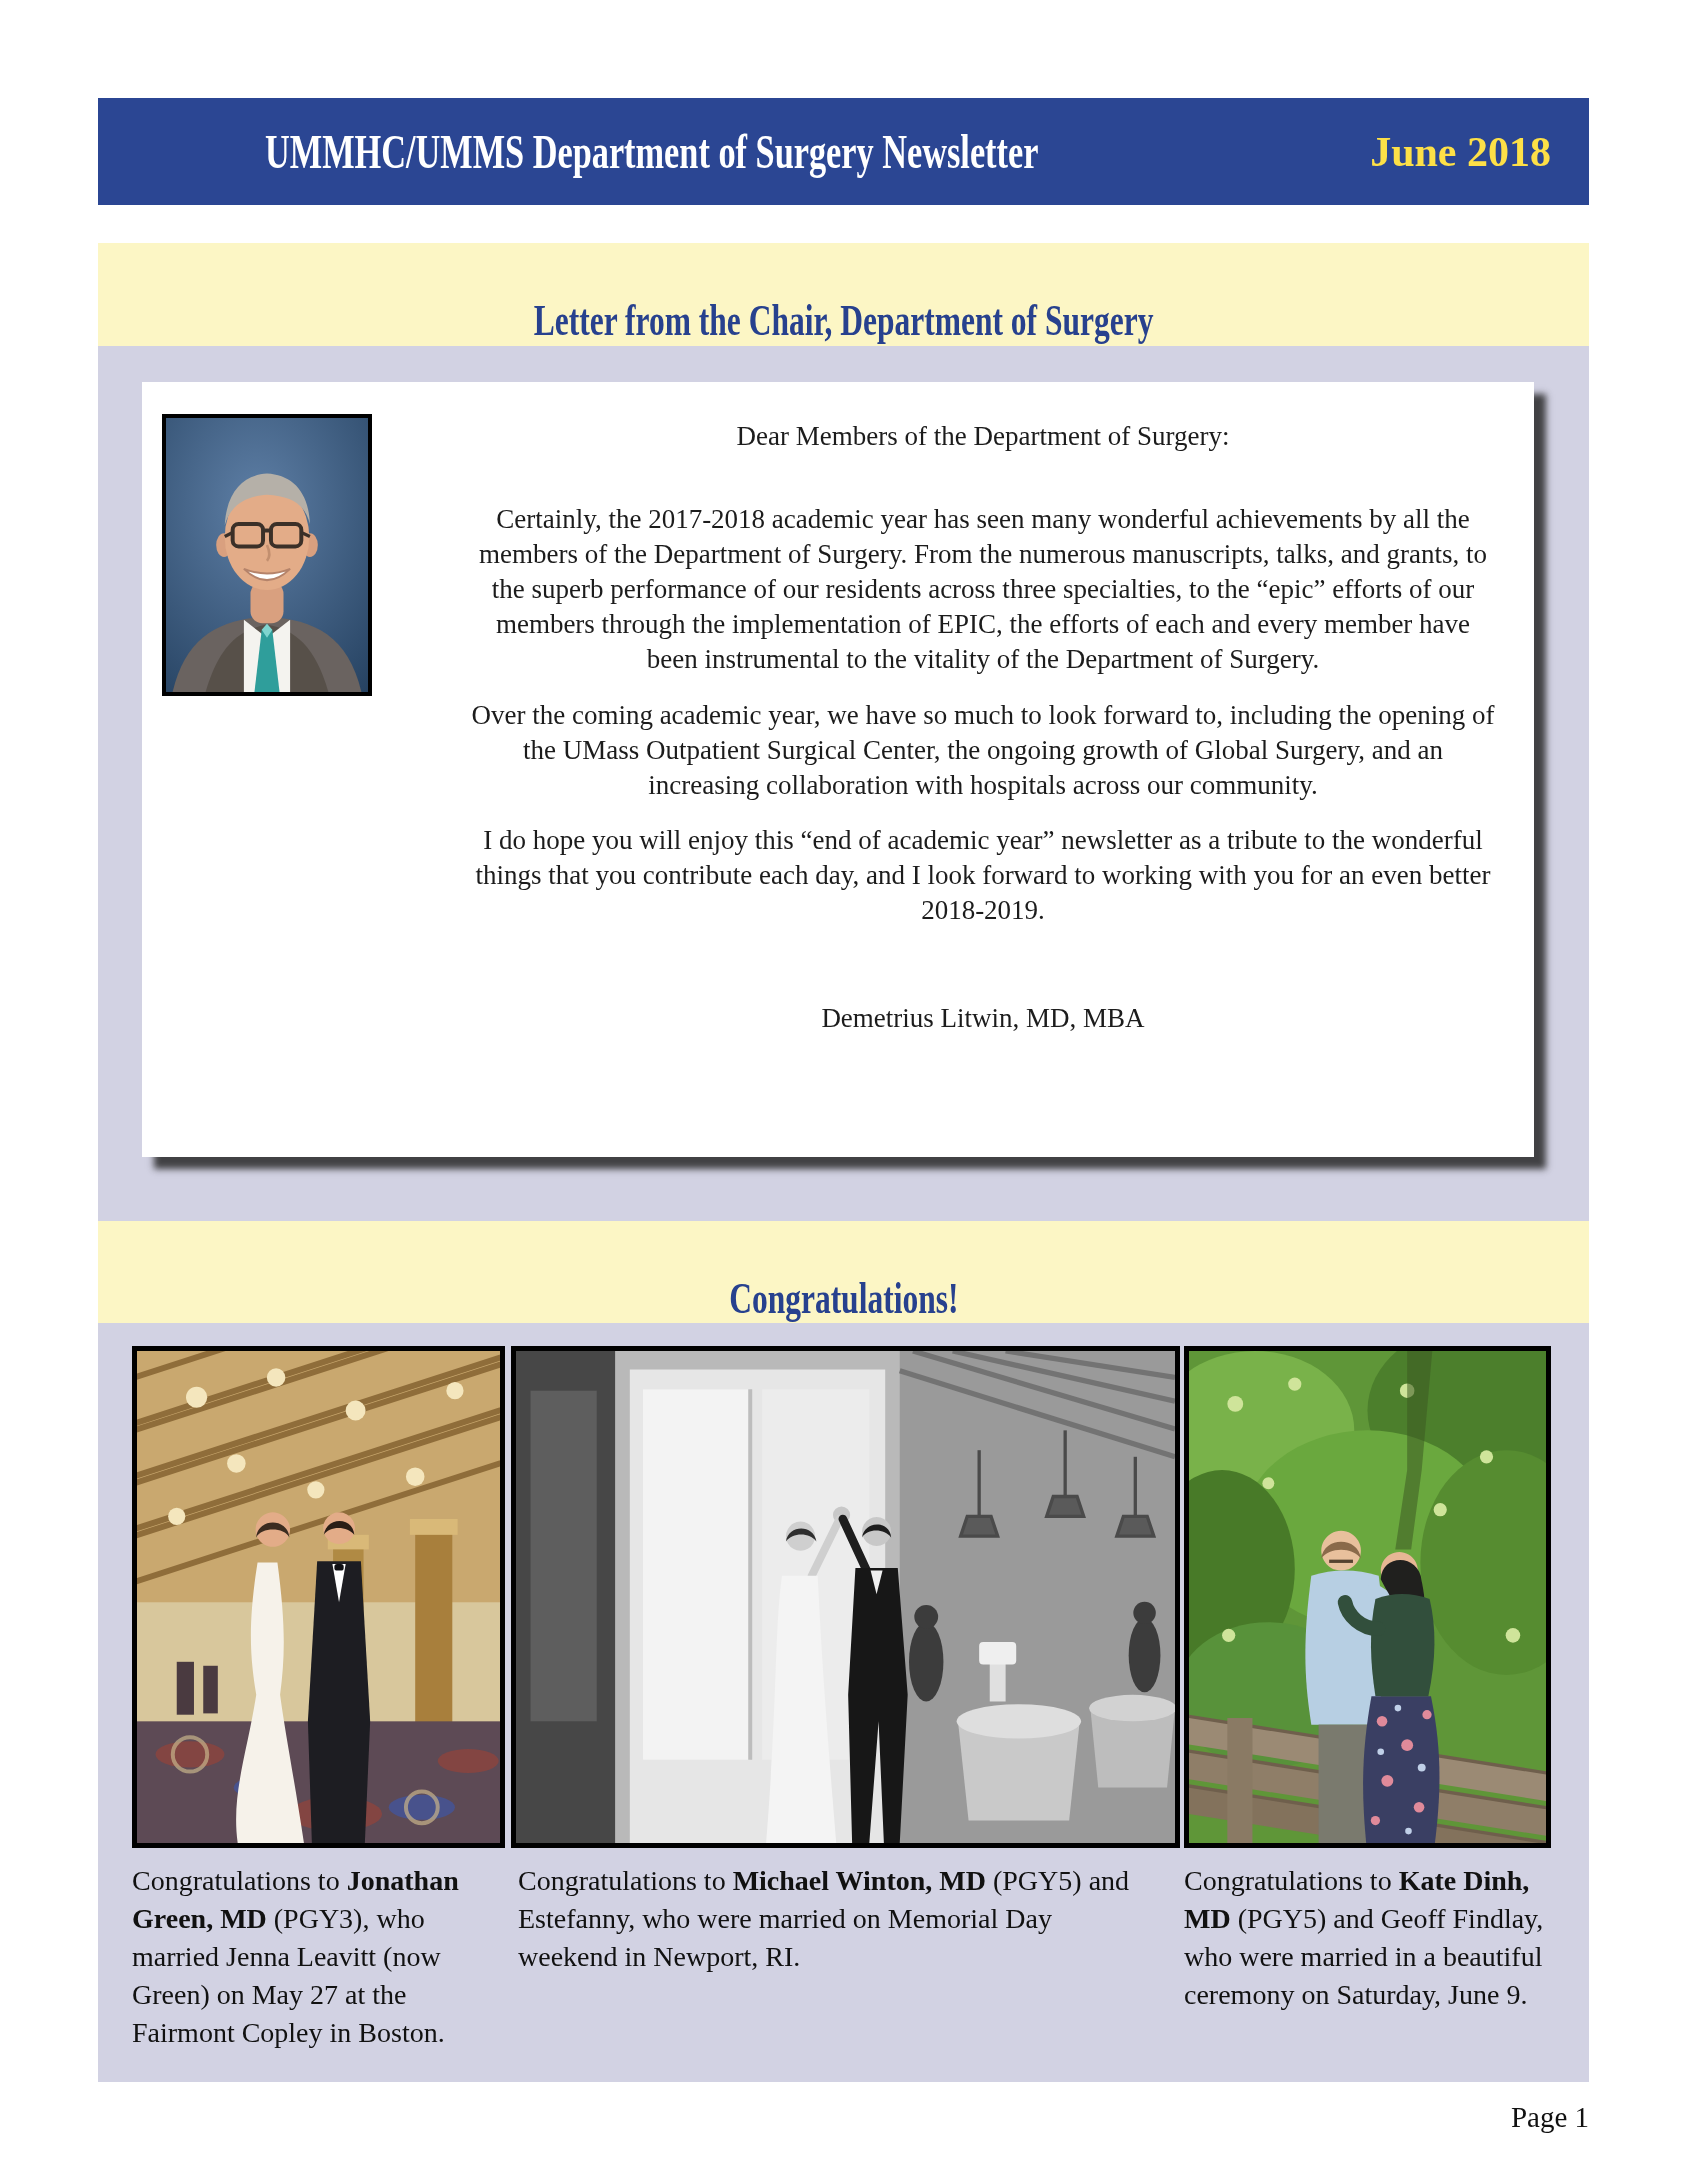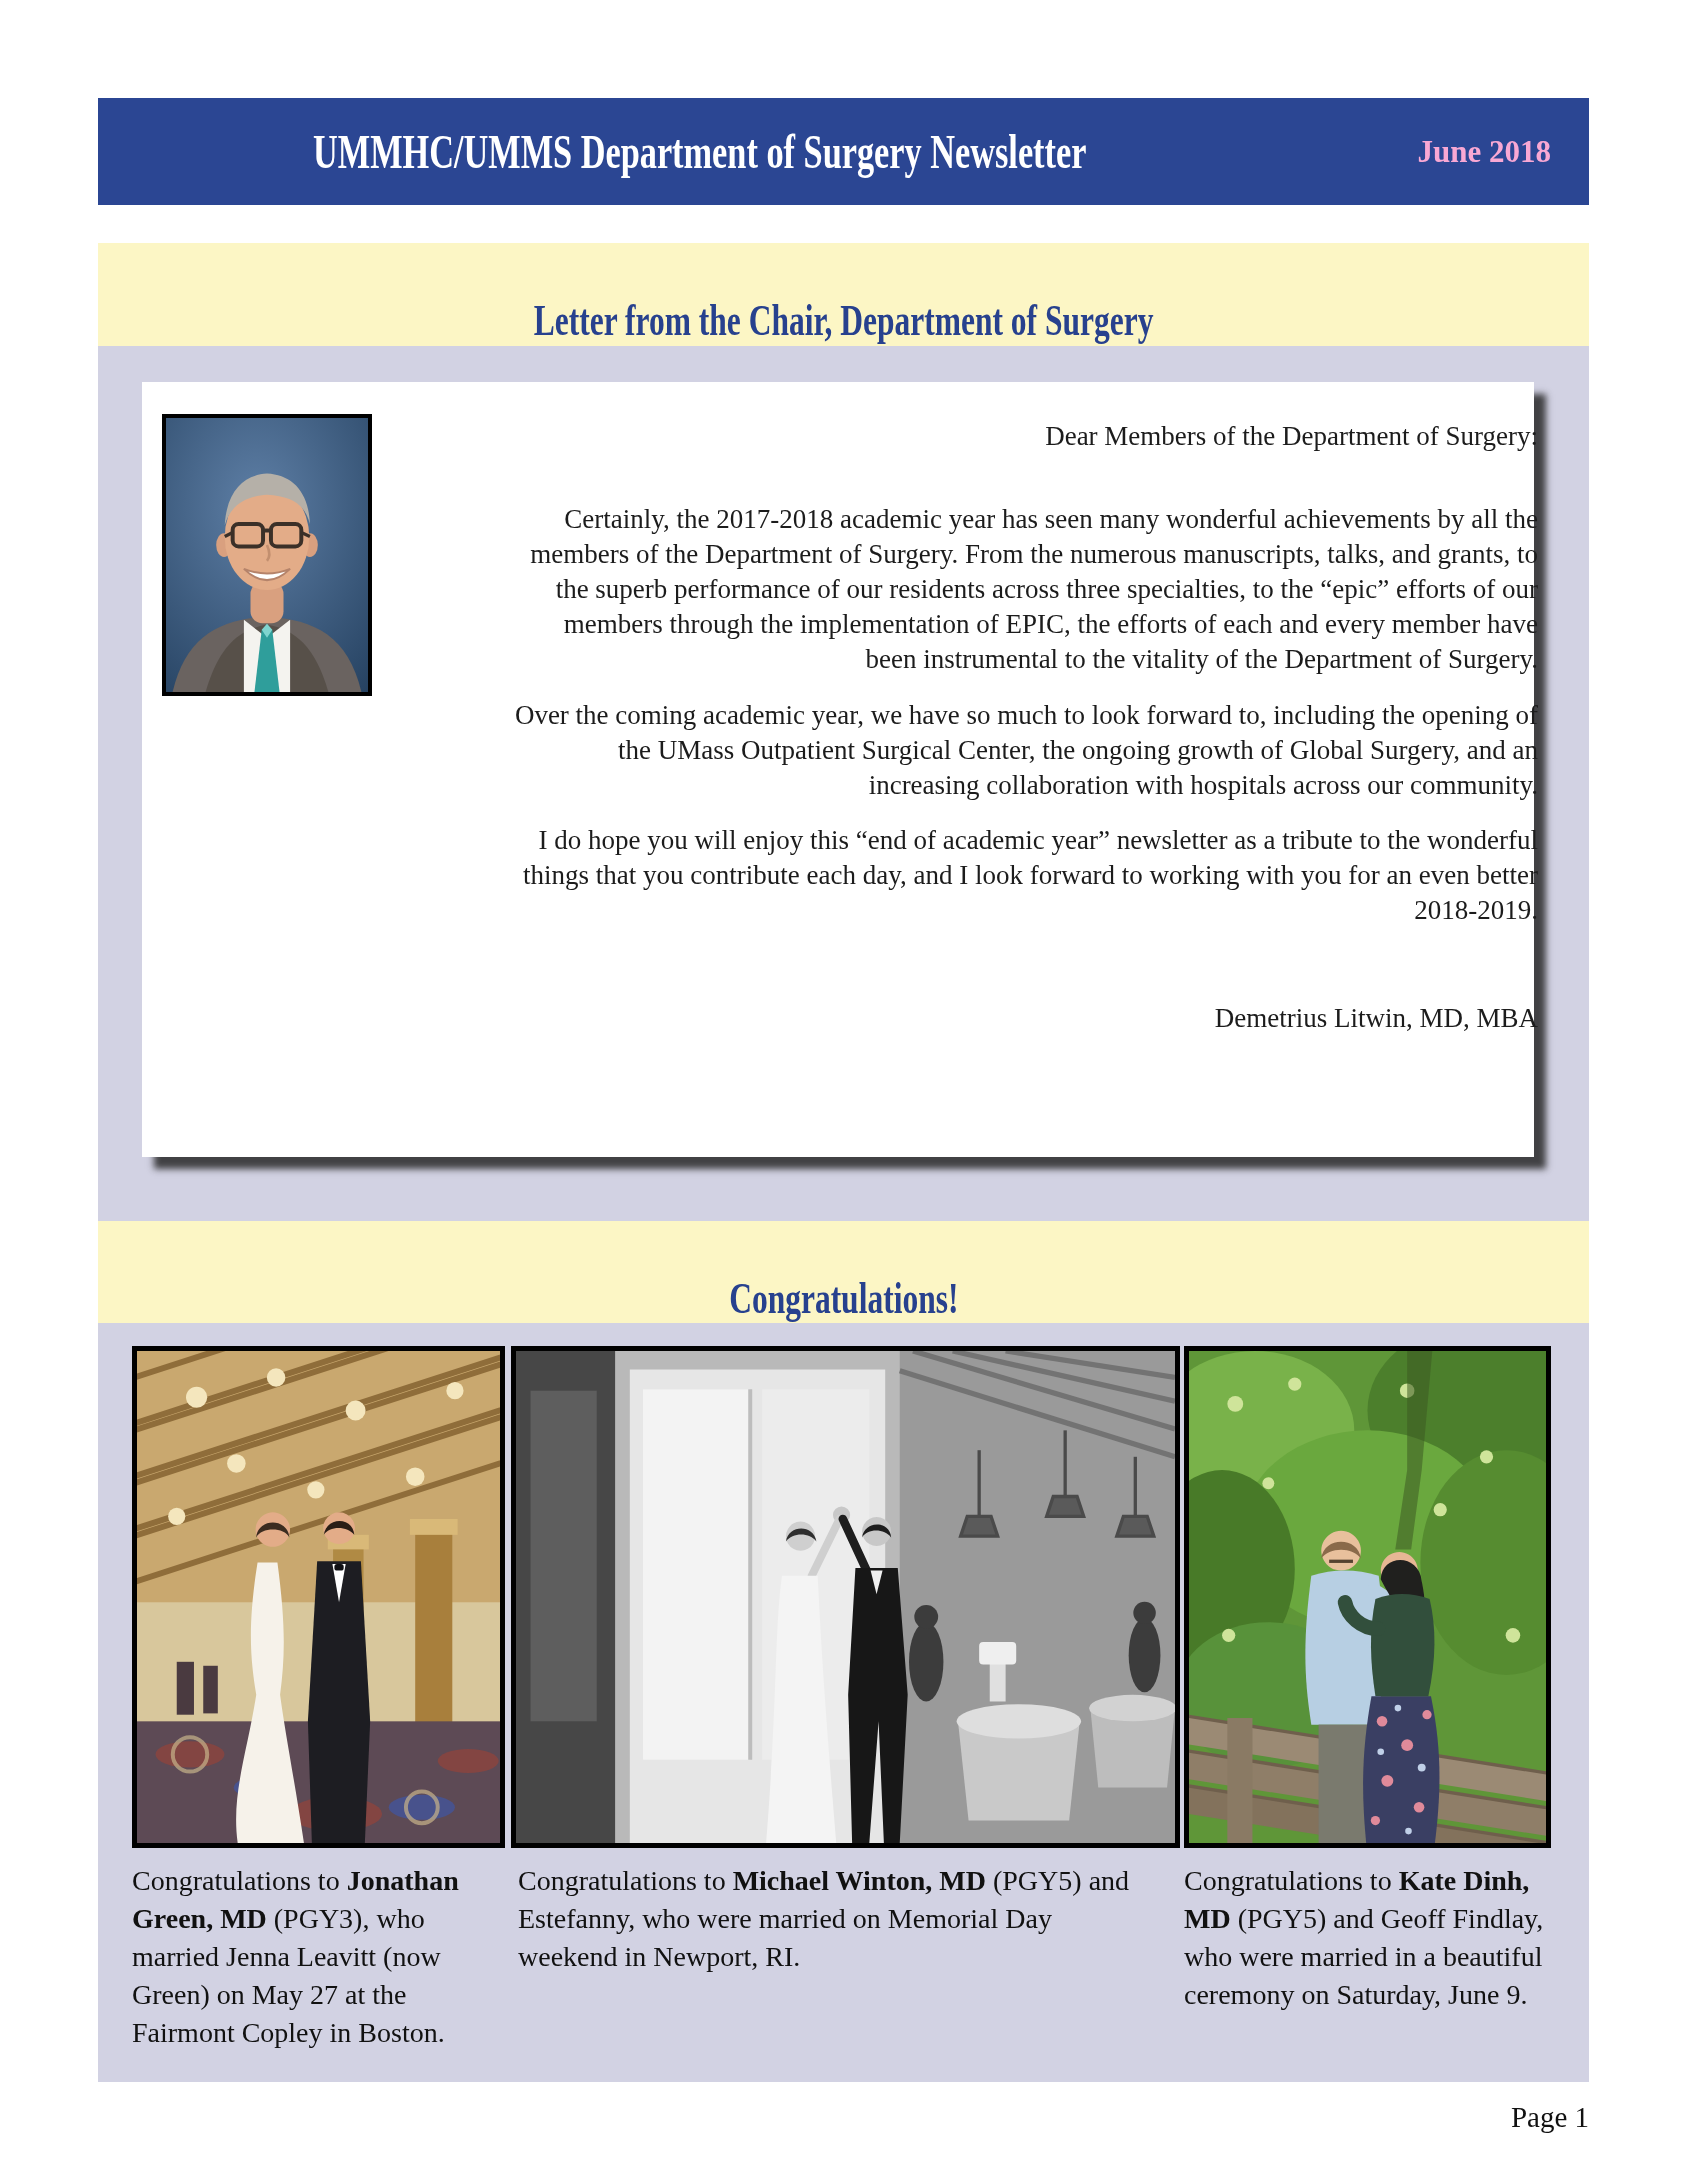--- a/index.html
+++ b/index.html
@@ -10,21 +10,21 @@
   
   .header-bar {
     position:absolute; left:98px; top:98px; width:1491px; height:107px;
     background:#2b4693; display:flex; align-items:center; justify-content:flex-end;
     padding:0 38px; box-sizing:border-box;
   }
   .header-title {
     color:#ffffff; font-size:49px; font-weight:bold; display:inline-block;
     transform:scaleX(0.70); transform-origin:left center; white-space:nowrap;
   }
-  .header-date { color:#f9a8d4; font-size:31px; font-weight:bold; white-space:nowrap; }
+  .header-date { color:#fde047; font-size:42px; font-weight:bold; white-space:nowrap; }
   
   .banner {
     position:absolute; left:98px; width:1491px; height:103px; background:#fcf6c5;
     display:flex; align-items:flex-end; justify-content:center;
   }
   .banner-text {
     color:#27418e; font-size:45px; font-weight:bold; display:inline-block;
     transform:scaleX(0.70); transform-origin:center center; white-space:nowrap;
   }
   #banner-letter   { top:243px; }
@@ -38,21 +38,21 @@
     position:absolute; left:44px; top:36px; width:1392px; height:775px; background:#ffffff;
     box-shadow:12px 12px 6.6px rgba(40,40,40,0.85);
   }
   .portrait {
     position:absolute; left:20px; top:32px; width:202px; height:274px;
     border:4px solid #000; background:#2e4a6d;
   }
   .portrait svg { display:block; width:100%; height:100%; }
   .letter-body {
     position:absolute; left:329px; top:37px; width:1024px;
-    color:#1c1c1c; font-size:27px; line-height:1.3; text-align:right;margin-left:43px;
+    color:#1c1c1c; font-size:27px; line-height:1.3; text-align:center;
   }
   .letter-body p { margin:0 0 20px 0; }
   .letter-body .salutation { margin-bottom:48px; }
   .letter-body .signature  { margin-top:73px; margin-bottom:0; }
   
   .photo { position:absolute; top:23px; border:5.3px solid #000; background:#888; }
   .photo svg { display:block; width:100%; height:100%; }
   #photo-1 { left:34px;   width:363px; height:492px; }
   #photo-2 { left:413px;  width:659px; height:492px; }
   #photo-3 { left:1086px; width:357px; height:492px; }

